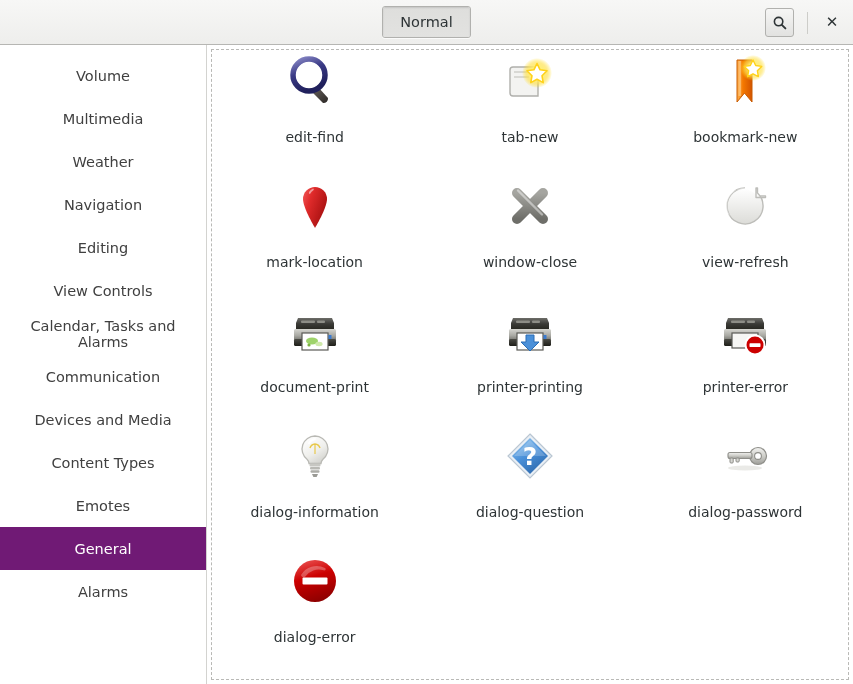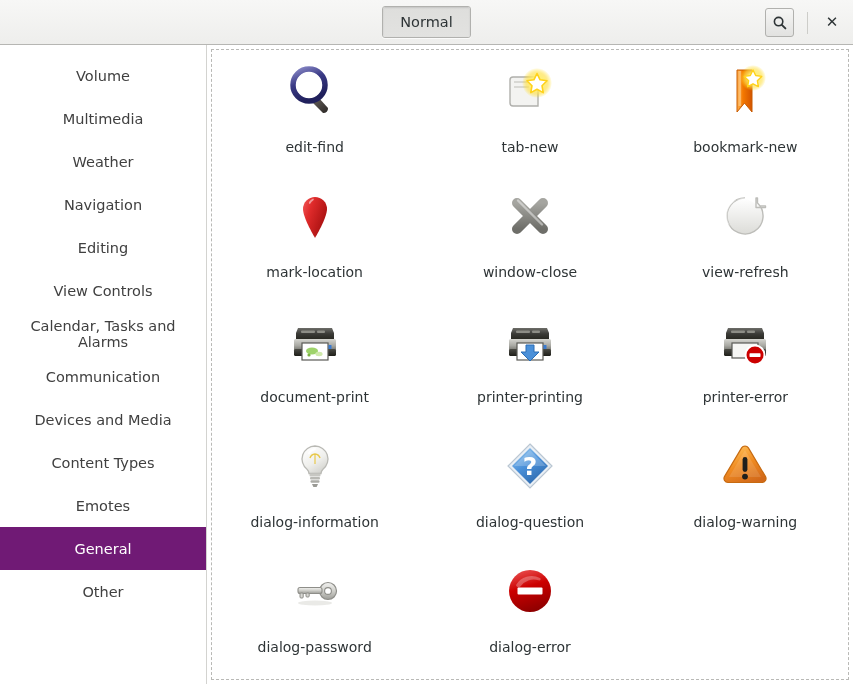--- a/index.html
+++ b/index.html
@@ -153,21 +153,20 @@
     bottom: 4px;
     border: 1px dashed #b9b9b6;
     box-sizing: border-box;
     pointer-events: none;
   }
   .icon-grid {
     position: relative;
     display: grid;
     grid-template-columns: repeat(3, 1fr);
     grid-auto-rows: 125px;
-    padding-top: 10px;
     box-sizing: border-box;
   }
   .icon-cell {
     display: flex;
     flex-direction: column;
     align-items: center;
     justify-content: flex-start;
     cursor: default;
     user-select: none;
   }
@@ -247,21 +246,21 @@
       <div class="side-item">
         <span>Content Types</span>
       </div>
       <div class="side-item">
         <span>Emotes</span>
       </div>
       <div class="side-item selected">
         <span>General</span>
       </div>
       <div class="side-item">
-        <span>Other</span>
+        <span>Alarms</span>
       </div>
     </div>
 
     <div class="content">
       <div class="grid-focus"></div>
       <div class="icon-grid">
 
         <div class="icon-cell">
           <div class="icon-art">
             <svg width="60" height="60" viewBox="0 0 60 60">
@@ -486,38 +485,20 @@
               </defs>
               <polygon points="30,8 52,30 30,52 8,30" fill="#e9eff5" stroke="#b9c6d2" stroke-width="1.2"></polygon>
               <polygon points="30,12 48,30 30,48 12,30" fill="url(#gDia)"></polygon>
               <polygon points="30,14 46,30 30,30 14,30" fill="#ffffff" fill-opacity="0.2"></polygon>
               <text x="30" y="39" font-family="'DejaVu Sans','Liberation Sans',sans-serif" font-size="25" font-weight="bold" fill="#ffffff" text-anchor="middle">?</text>
             </svg>
           </div>
           <div class="icon-label">dialog-question</div>
         </div>
 
-        <div class="icon-cell">
-          <div class="icon-art">
-            <svg width="60" height="60" viewBox="0 0 60 60">
-              <defs>
-                <linearGradient id="gWarn" x1="0.2" y1="0" x2="0.7" y2="1">
-                  <stop offset="0" stop-color="#ffc35c"></stop>
-                  <stop offset="0.5" stop-color="#f08b21"></stop>
-                  <stop offset="1" stop-color="#d2691a"></stop>
-                </linearGradient>
-              </defs>
-              <path d="M30 10 a4 4 0 0 1 3.4 1.9 l17 28.5 a4 4 0 0 1-3.4 6.1 h-34 a4 4 0 0 1-3.4-6.1 l17-28.5 A4 4 0 0 1 30 10 Z" fill="url(#gWarn)" stroke="#c76a10" stroke-width="1.2"></path>
-              <path d="M30 14 l16 27 h-32 Z" fill="#ffffff" fill-opacity="0.12"></path>
-              <rect x="27.6" y="21" width="4.8" height="15" rx="2.4" fill="#1f1f1c"></rect>
-              <circle cx="30" cy="40.6" r="2.9" fill="#1f1f1c"></circle>
-            </svg>
-          </div>
-          <div class="icon-label">dialog-warning</div>
-        </div>
 
         <div class="icon-cell">
           <div class="icon-art">
             <svg width="60" height="60" viewBox="0 0 60 60">
               <defs>
                 <linearGradient id="gKey" x1="0" y1="0" x2="0" y2="1">
                   <stop offset="0" stop-color="#f2f2f0"></stop>
                   <stop offset="0.5" stop-color="#cfcfca"></stop>
                   <stop offset="1" stop-color="#9d9d98"></stop>
                 </linearGradient>

